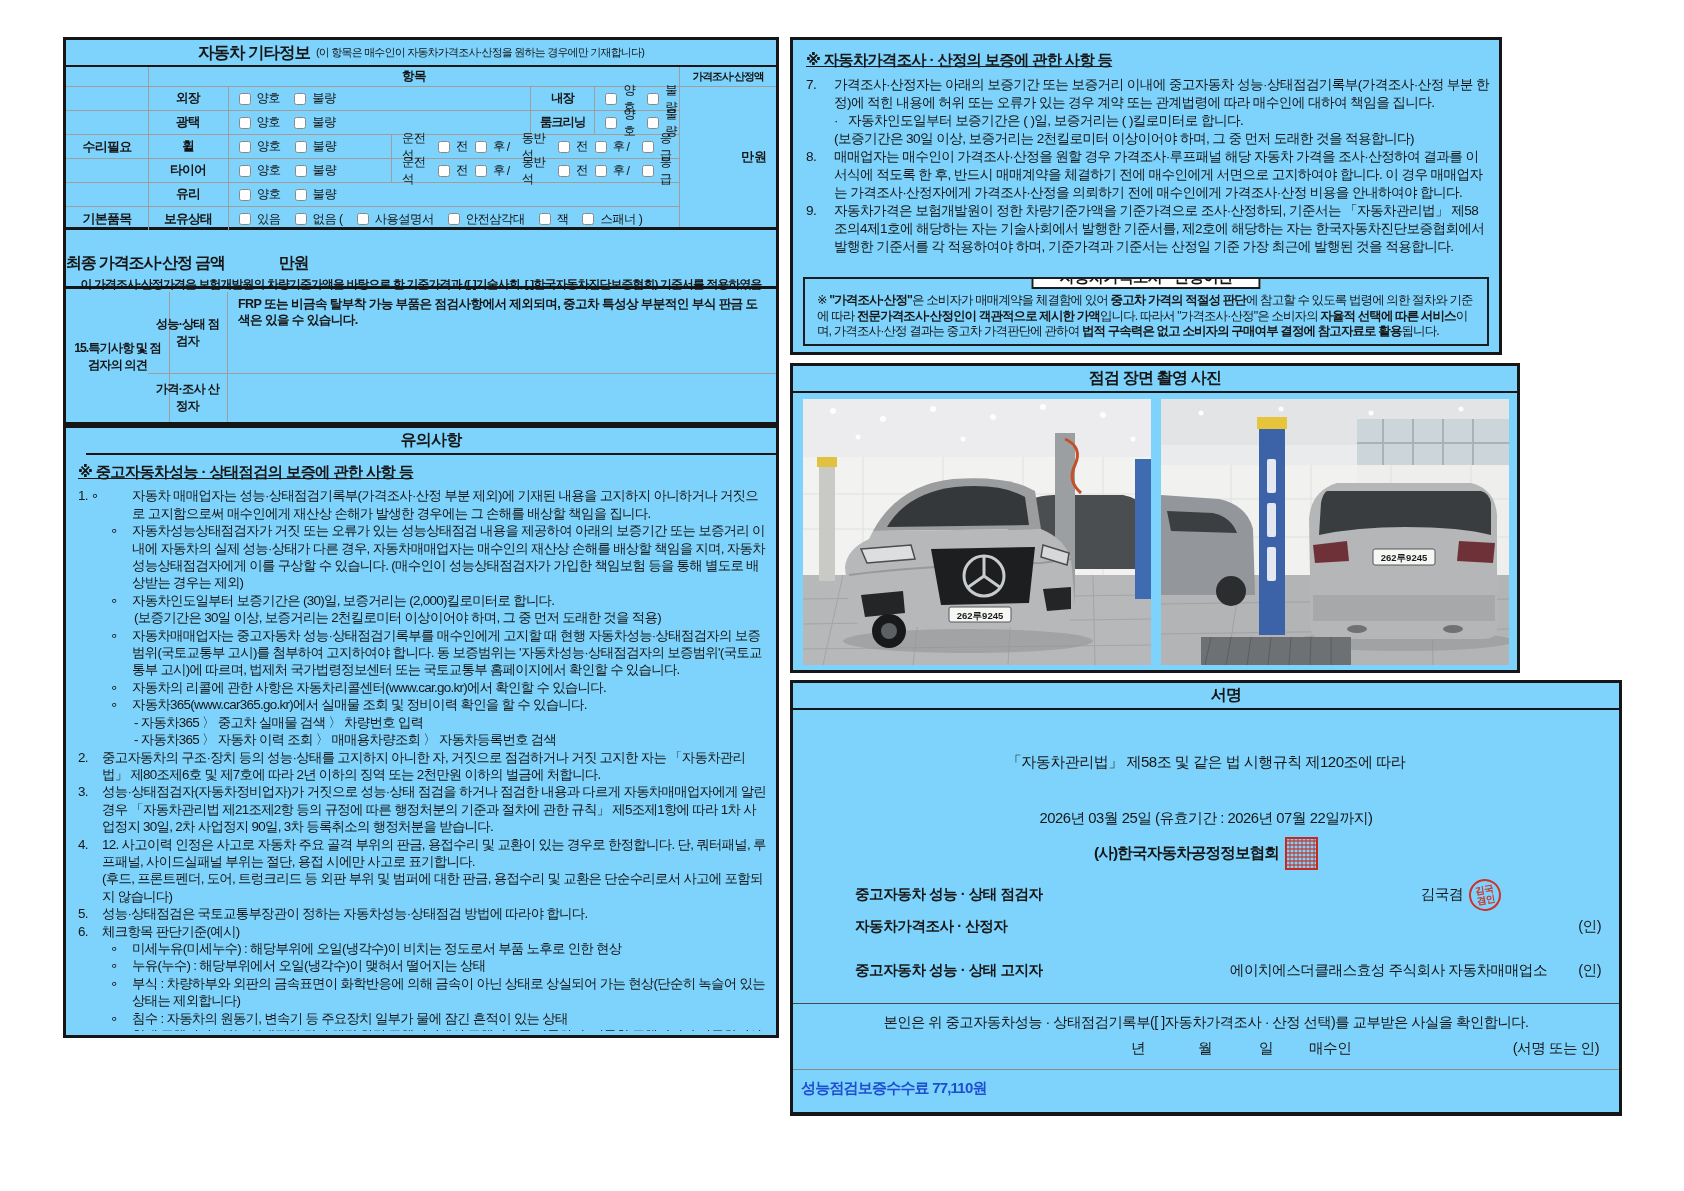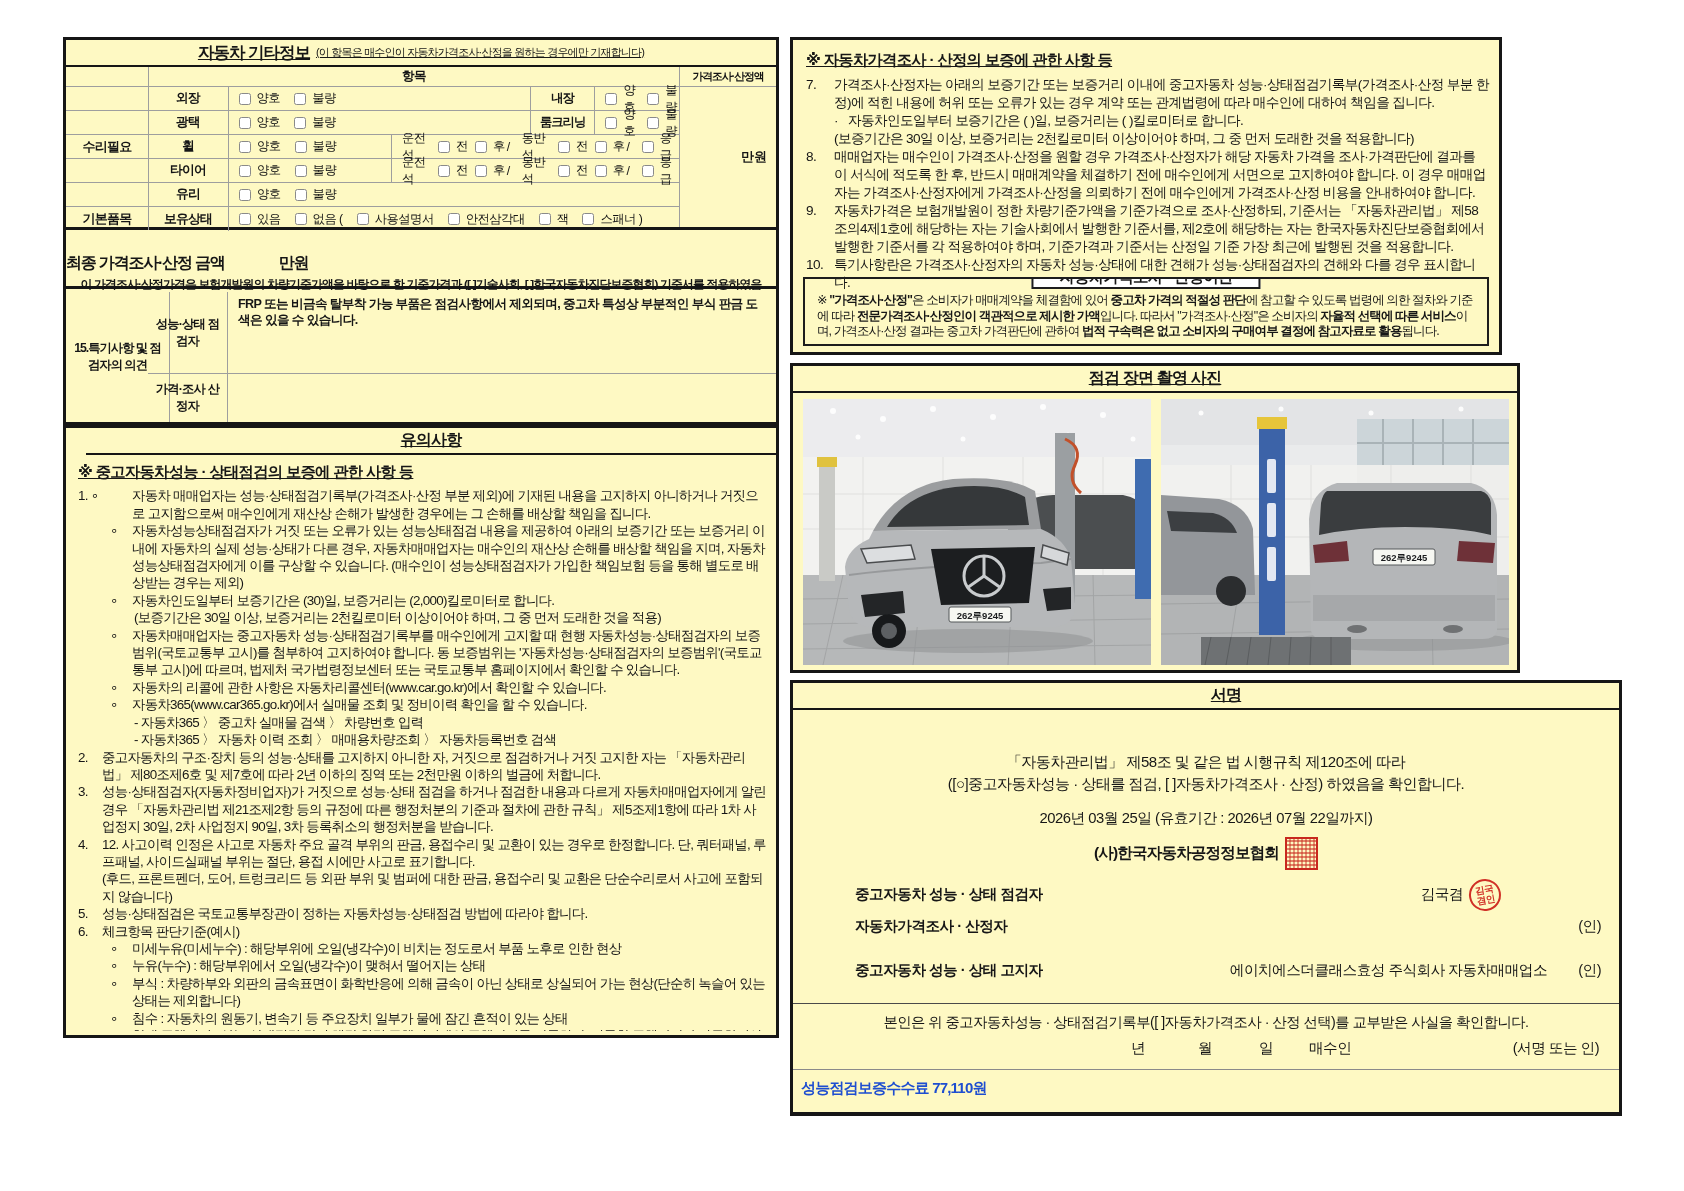--- a/index.html
+++ b/index.html
@@ -1,19 +1,19 @@
 <!DOCTYPE html>
 <html><head>
 <meta charset="utf-8">
 <style>
   html,body{margin:0;padding:0;}
   body{width:1684px;height:1191px;background:#ffffff;position:relative;overflow:hidden;
        font-family:"Liberation Sans","DejaVu Sans",sans-serif;color:#161616;}
   .abs{position:absolute;box-sizing:border-box;}
-  .box{position:absolute;box-sizing:border-box;border:3px solid #161616;background:#fef9c3;text-decoration:underline;}
+  .box{position:absolute;box-sizing:border-box;border:3px solid #161616;background:#7dd3fc;}
   .bar{border-bottom:2.5px solid #161616;display:flex;align-items:center;justify-content:center;
        font-weight:bold;font-size:16px;letter-spacing:-0.8px;}
   .cb{display:inline-block;width:12px;height:12px;border:1.5px solid #8a8a8a;border-radius:2.5px;
       background:#fff;vertical-align:-2px;margin-right:4px;box-sizing:border-box;flex:0 0 auto;}
   
   .tTitle{height:25px;border-bottom:2px solid #161616;display:flex;align-items:center;justify-content:center;gap:6px;}
   .tTitle .big{font-weight:bold;font-size:16.5px;letter-spacing:-1px;}
   .tTitle .small{font-size:11px;letter-spacing:-0.8px;}
   .thead{position:absolute;left:0;top:27px;right:97px;height:19px;border-bottom:1px solid #9e9e9e;display:flex;}
   .thead .c0{width:82px;border-right:1px solid #9e9e9e;}
@@ -353,29 +353,25 @@
       </div>
     <div class="pn NS">
         <span class="m">·</span>
         <span class="t">자동차인도일부터 보증기간은 ( )일, 보증거리는 ( )킬로미터로 합니다.</span>
       </div>
     <div class="pn NS2">
         <span class="t">(보증기간은 30일 이상, 보증거리는 2천킬로미터 이상이어야 하며, 그 중 먼저 도래한 것을 적용합니다)</span>
       </div>
     <div class="pn">
         <span class="m">8.</span>
-        <span class="t">매매업자는 매수인이 가격조사·산정을 원할 경우 가격조사·산정자가 해당 자동차 가격을 조사·가격판단에 결과를 이 서식에 적도록 한 후, 반드시 매매계약을 체결하기 전에 매수인에게 서면으로 고지하여야 합니다. 이 경우 매매업자는 가격조사·산정자에게 가격조사·산정을 의뢰하기 전에 매수인에게 가격조사·산정 비용을 안내하여야 합니다.</span>
+        <span class="t">매매업자는 매수인이 가격조사·산정을 원할 경우 가격조사·루프패널 해당 자동차 가격을 조사·산정하여 결과를 이 서식에 적도록 한 후, 반드시 매매계약을 체결하기 전에 매수인에게 서면으로 고지하여야 합니다. 이 경우 매매업자는 가격조사·산정자에게 가격조사·산정을 의뢰하기 전에 매수인에게 가격조사·산정 비용을 안내하여야 합니다.</span>
       </div>
     <div class="pn">
         <span class="m">9.</span>
         <span class="t">자동차가격은 보험개발원이 정한 차량기준가액을 기준가격으로 조사·산정하되, 기준서는 「자동차관리법」 제58조의4제1호에 해당하는 자는 기술사회에서 발행한 기준서를, 제2호에 해당하는 자는 한국자동차진단보증협회에서 발행한 기준서를 각 적용하여야 하며, 기준가격과 기준서는 산정일 기준 가장 최근에 발행된 것을 적용합니다.</span>
-      </div>
-    <div class="pn">
-        <span class="m">10.</span>
-        <span class="t">특기사항란은 가격조사·산정자의 자동차 성능·상태에 대한 견해가 성능·상태점검자의 견해와 다를 경우 표시합니다.</span>
       </div>
   </div>
   <div class="pbBox">
     <div class="pbTitle">자동차가격조사 · 산정이란</div>
     <div><span>※ </span><span class="b">"가격조사·산정"</span><span>은 소비자가 매매계약을 체결함에 있어 </span><span class="b">중고차 가격의 적절성 판단</span><span>에 참고할 수 있도록 법령에 의한 절차와 기준에 따라 </span><span class="b">전문가격조사·산정인이 객관적으로 제시한 가액</span><span>입니다. 따라서 "가격조사·산정"은 소비자의 </span><span class="b">자율적 선택에 따른 서비스</span><span>이며, 가격조사·산정 결과는 중고차 가격판단에 관하여 </span><span class="b">법적 구속력은 없고 소비자의 구매여부 결정에 참고자료로 활용</span><span>됩니다.</span></div>
   </div>
 </div>
 
 <div class="box" style="left:790px;top:363px;width:730px;height:310px;">
   <div class="bar" style="height:25px;">점검 장면 촬영 사진</div>
@@ -512,21 +508,20 @@
         <line x1="170" y1="238" x2="170" y2="266"></line>
       </g>
     </svg>
   </div>
 </div>
 
 <div class="box" style="left:790px;top:680px;width:832px;height:436px;border-bottom-width:4px;">
   <div class="bar" style="height:25px;border-bottom-width:2px;padding-left:40px;">서명</div>
 
   <div class="gLine" style="top:70px;font-size:15px;">「자동차관리법」 제58조 및 같은 법 시행규칙 제120조에 따라</div>
-  <div class="gLine" style="top:92px;font-size:15px;">([○]중고자동차성능 · 상태를 점검, [      ]자동차가격조사 · 산정) 하였음을 확인합니다.</div>
   <div class="gLine" style="top:126px;">2026년 03월 25일 (유효기간 : 2026년 07월 22일까지)</div>
 
   <div class="abs" style="left:0;right:0;top:152px;height:36px;display:flex;align-items:center;justify-content:center;">
     <span style="font-weight:bold;font-size:15.5px;letter-spacing:-0.8px;">(사)한국자동차공정정보협회</span>
     <span class="sealSq"></span>
   </div>
 
   <div class="gRow" style="top:202px;">
     <span class="lab">중고자동차 성능 · 상태 점검자</span>
     <span style="position:absolute;right:156px;">김국겸</span>

